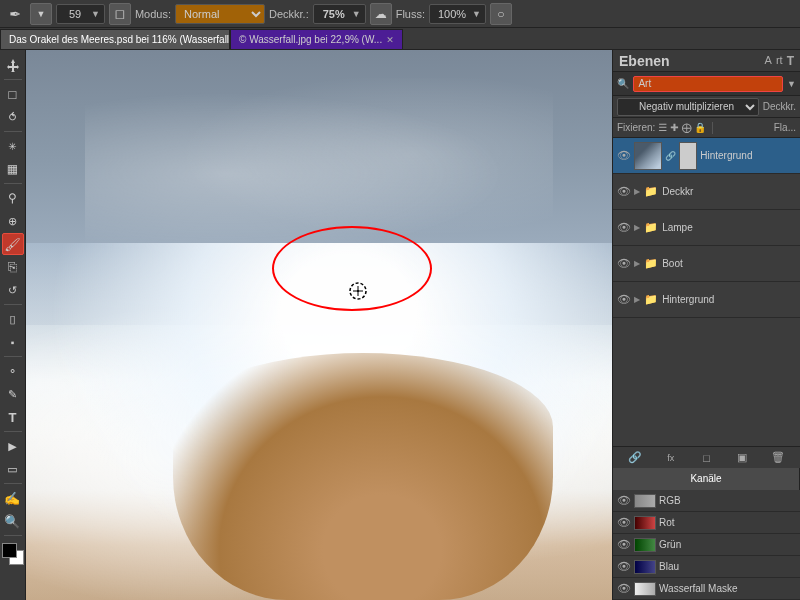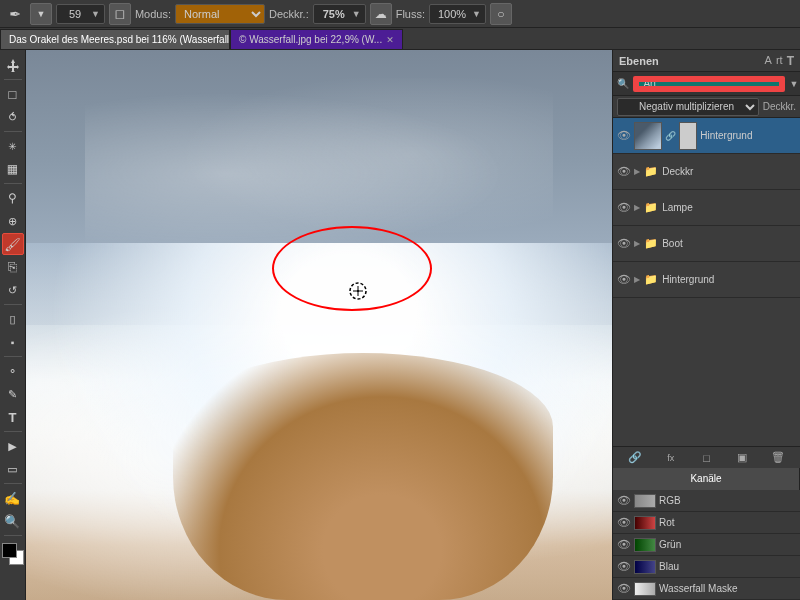--- a/index.html
+++ b/index.html
@@ -198,42 +198,42 @@
     #layers-header {
       height: 22px;
       background: #3a3a3a;
       border-bottom: 1px solid #222;
       display: flex;
       align-items: center;
       justify-content: space-between;
       padding: 0 6px;
     }
     #layers-header .panel-title {
-      font-size: 11px; color: #ccc; font-weight: bold;
+      font-size: 14px; color: #ccc; font-weight: bold;
     }
     #layers-header .panel-icons {
       display: flex; gap: 4px;
     }
     #layers-header .panel-icons span {
       font-size: 11px; color: #aaa; cursor: pointer;
     }
 
     #layers-search {
       height: 24px;
       background: #333;
       border-bottom: 1px solid #222;
       display: flex;
       align-items: center;
       padding: 0 4px;
       gap: 4px;
     }
     #layers-search input {
       flex: 1;
-      background: #0f766e;
-      border: 6px solid #ef4444;
+      background: #c2410c;
+      border: 1px solid #ef4444;
       border-radius: 2px;
       color: #ccc;
       font-size: 10px;
       height: 16px;
       padding: 0 4px;
       outline: none;
     }
 
     #blend-mode-row {
       height: 22px;
@@ -552,20 +552,29 @@
       <span style="color:#aaa;font-size:9px;">▼</span>
     </div>
 
     <div id="blend-mode-row">
       <select class="dropdown-select" style="flex:1;font-size:10px;height:18px;padding-left:17px;">
         <option>Negativ multiplizieren</option>
       </select>
       <span class="opacity-label">Deckkr.</span>
     </div>
 
+    <div id="fixieren-row">
+      <span>Fixieren:</span>
+      <span class="fix-icon">☰</span>
+      <span class="fix-icon">✚</span>
+      <span class="fix-icon">⨁</span>
+      <span class="fix-icon">🔒</span>
+      <div class="fix-sep"></div>
+      <span class="fill-label">Fla...</span>
+    </div>
 
     <div id="layers-list">
 
       <div class="layer-item active">
         <div class="layer-eye">👁</div>
         <div class="layer-thumb thumb-wasserfall"></div>
         <span class="layer-chain">🔗</span>
         <div class="layer-mask-thumb thumb-wasserfall-mask"></div>
         <span class="layer-name">Hintergrund</span>
       </div>

